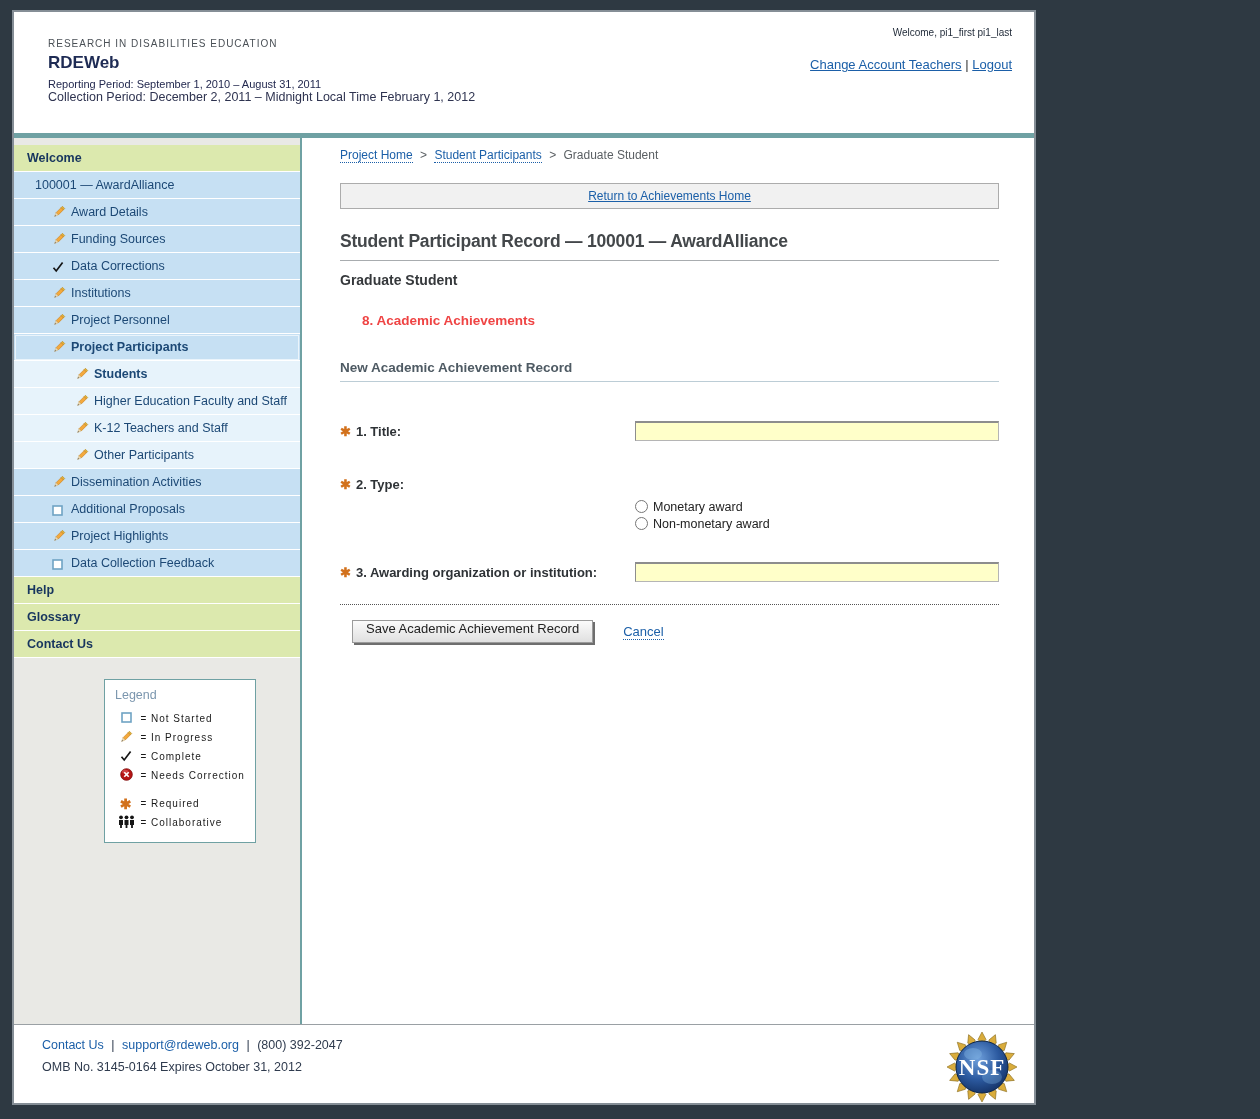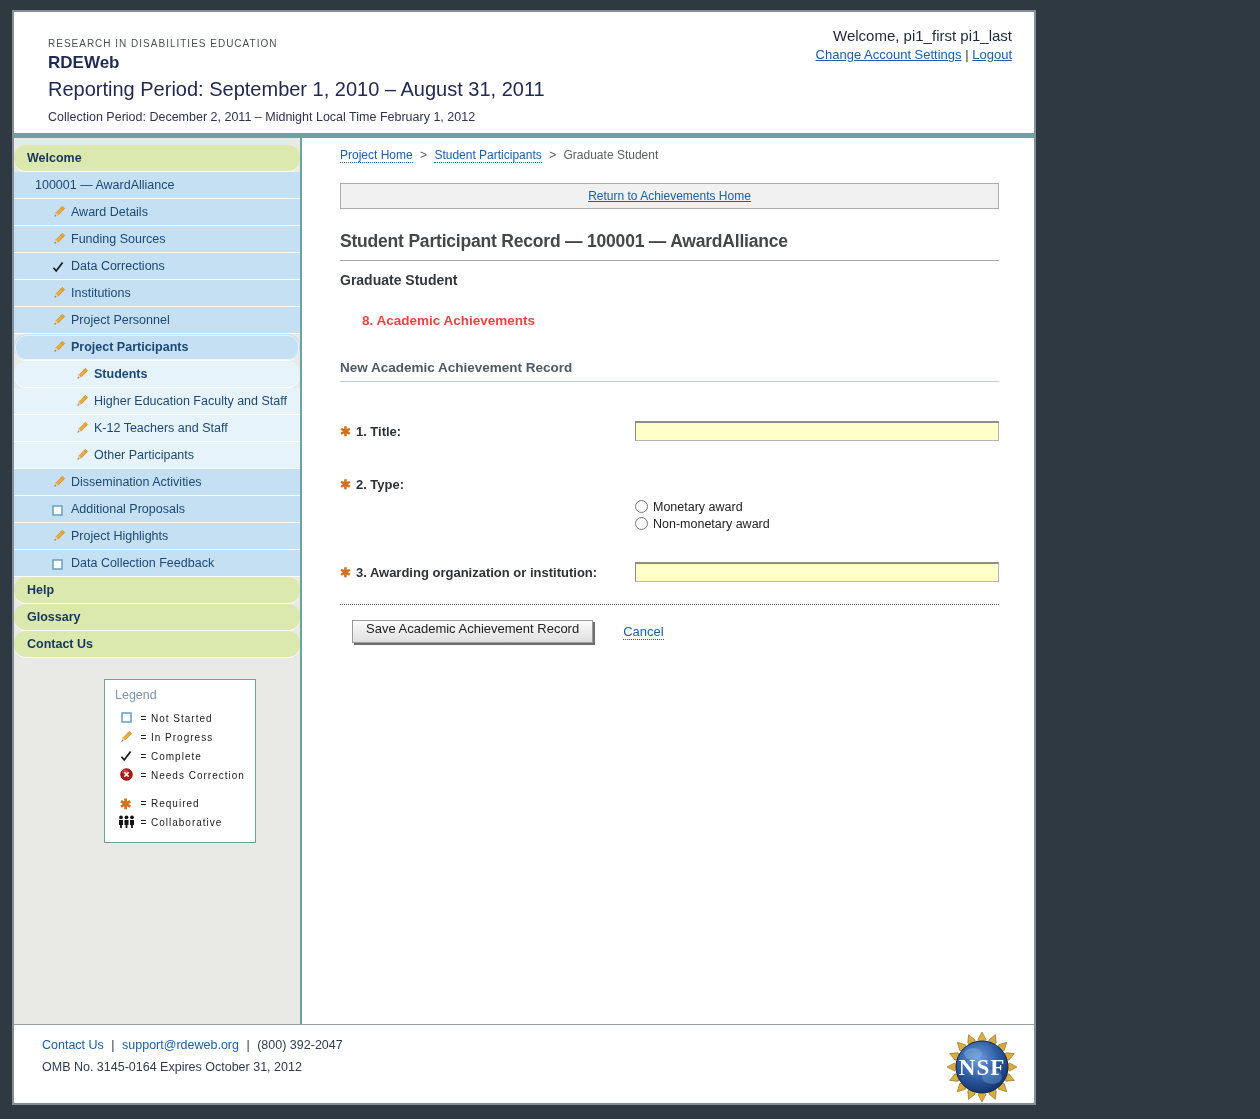--- a/index.html
+++ b/index.html
@@ -14,38 +14,38 @@
     position:absolute; left:12px; top:10px;
     width:1024px; height:1095px;
     background:#fff;
     border:2px solid #858E96;
   }
   
   .header { position:relative; height:121px; background:#fff; }
   .header-left { padding:26px 0 0 34px; }
   .eyebrow { font-size:10px; letter-spacing:1px; color:#4A5056; margin-bottom:4px; }
   .app-name { font-size:17px; font-weight:bold; color:#1E2B54; margin-bottom:5px; }
-  .reporting { font-size:20px; color:#23294F; margin-bottom:9px; }
+  .reporting { font-size:11px; color:#23294F; }
   .collection { font-size:12.5px; color:#2E3350; }
   .header-right { position:absolute; top:15px; right:22px; text-align:right; }
-  .welcome { font-size:15px; color:#1F2937; margin-bottom:3px; }
+  .welcome { font-size:10px; color:#1F2937; margin-bottom:19px; }
   .account-links { font-size:13px; }
   .account-links a { color:#1B5FA8; text-decoration:underline; cursor:pointer; }
   .account-links .sep { color:#333; text-decoration:none; }
   .teal-rule { height:5px; background:#6FA1A3; }
   
   .content { display:flex; height:886px; }
   .sidebar { width:332px; background:#E9E9E5; border-right:2px solid #6FA1A3; padding-top:7px; }
   .nav-row { height:27px; line-height:26px; border-bottom:1px solid #fff; font-size:12.5px;
              white-space:nowrap; overflow:hidden; cursor:pointer; }
   .row-green { background:#DCE9AE; color:#17355E; font-weight:bold; padding-left:13px; }
   .row-award { background:#C6E0F3; color:#1C4875; padding-left:21px; }
   .row-item  { background:#C6E0F3; color:#1C4875; padding-left:38px; }
   .row-sub   { background:#E7F3FB; color:#1C4875; padding-left:61px; }
-  .nav-row.bold { font-weight:bold;border-radius:12px; }
+  .nav-row.bold { font-weight:bold; }
   .nav-row.selected { outline:1px solid #EAF4FB; outline-offset:-2px; }
   .nav-icon { display:inline-block; width:17px; vertical-align:middle; margin-right:2px; }
   .nav-icon svg { vertical-align:-2px; }
   
   .legend { margin:21px 0 0 90px; width:152px; background:#fff; border:1px solid #6FA1A3; padding:8px 8px 10px 10px; }
   .legend-title { font-size:12.5px; color:#7B96AE; margin-bottom:7px; }
   .legend-item { display:flex; align-items:center; height:19px; font-size:10px; letter-spacing:1px; color:#1A1A1A; }
   .legend-item .li-icon { width:22px; text-align:center; }
   .legend-item .li-eq { width:14px; text-align:center; }
   .legend-spacer { height:9px; }
@@ -90,21 +90,21 @@
   <div class="header">
     <div class="header-left">
       <div class="eyebrow">RESEARCH IN DISABILITIES EDUCATION</div>
       <div class="app-name">RDEWeb</div>
       <div class="reporting">Reporting Period: September 1, 2010 – August 31, 2011</div>
       <div class="collection">Collection Period: December 2, 2011 – Midnight Local Time February 1, 2012</div>
     </div>
     <div class="header-right">
       <div class="welcome">Welcome, pi1_first pi1_last</div>
       <div class="account-links">
-        <a>Change Account Settings</a>
+        <a>Change Account Teachers</a>
         <span class="sep">|</span>
         <a>Logout</a>
       </div>
     </div>
   </div>
 
   <div class="teal-rule"></div>
 
   <div class="content">
 

